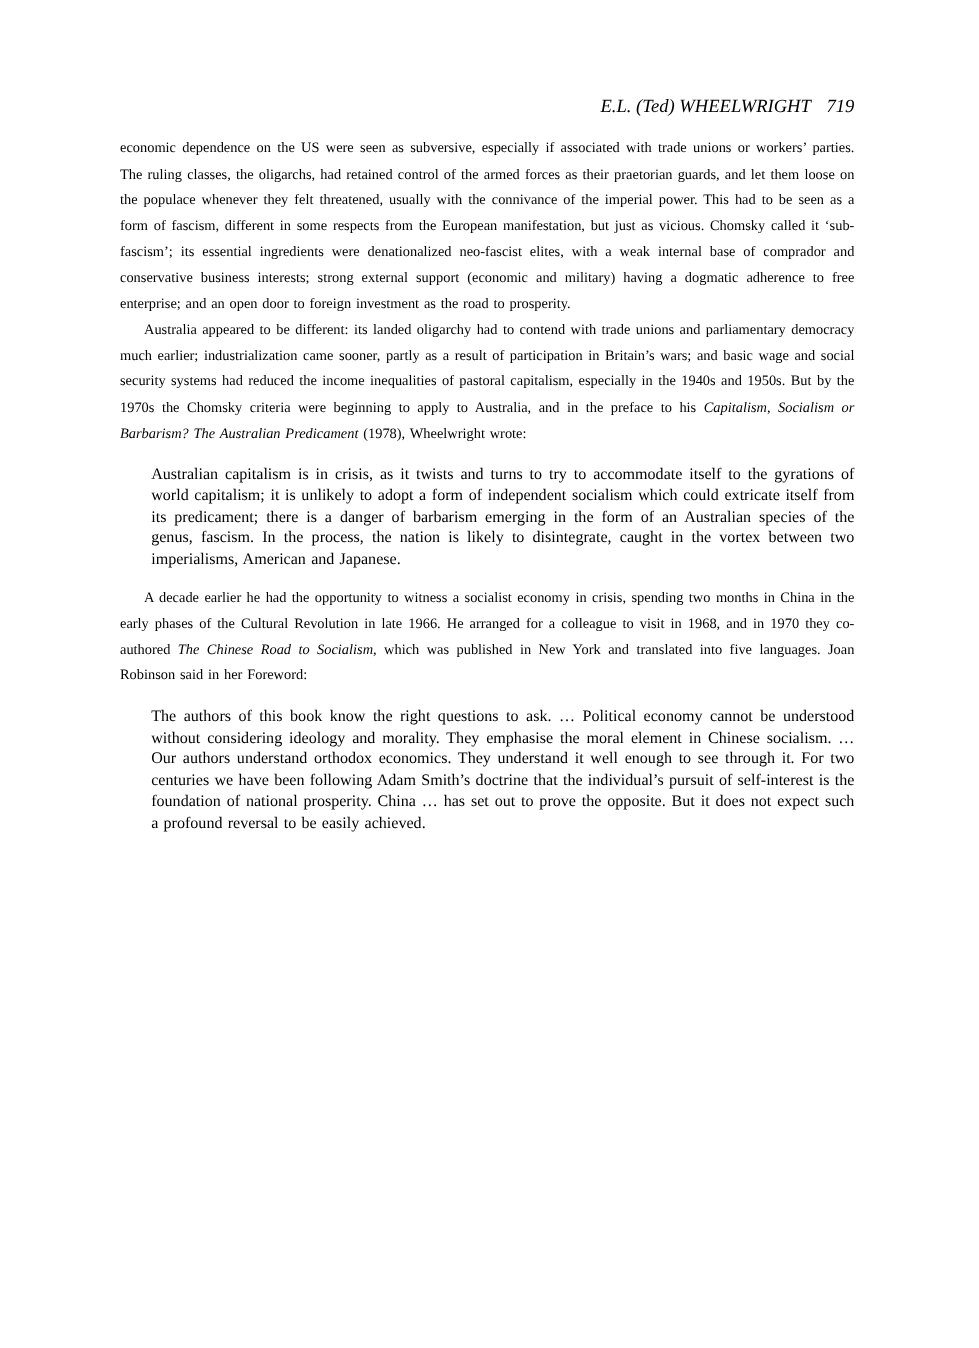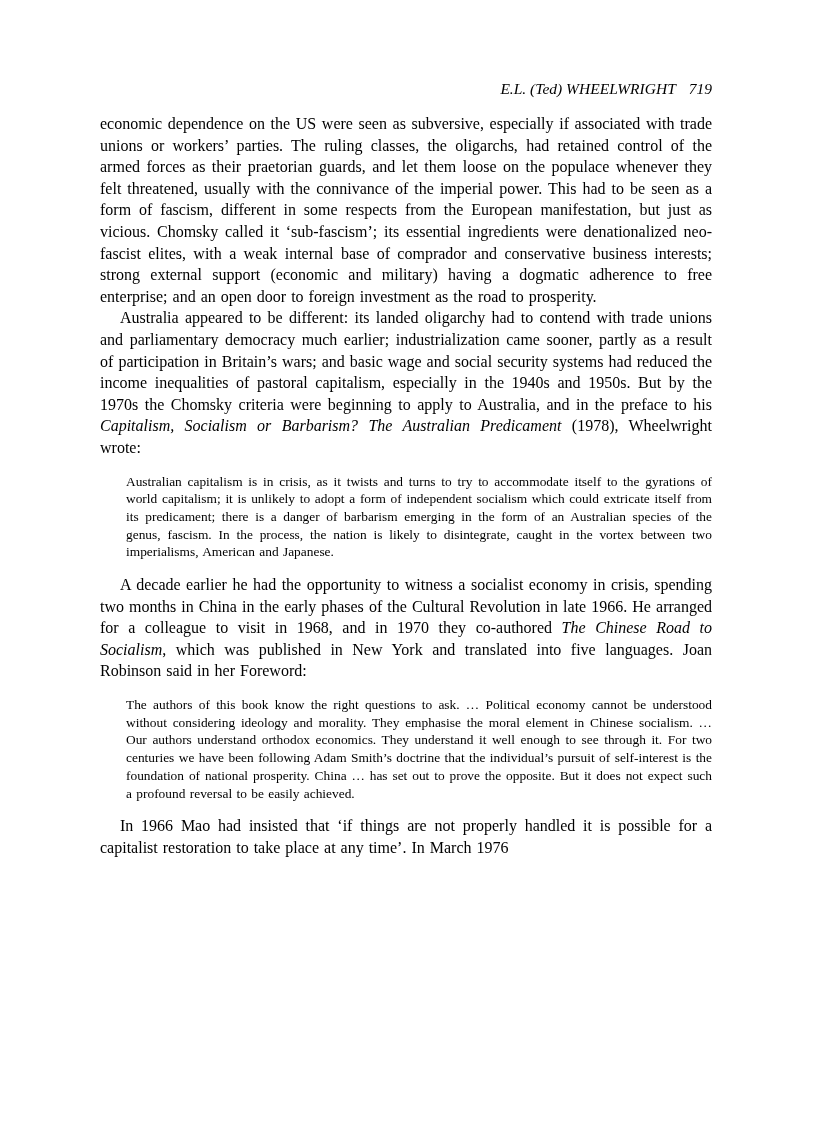--- a/index.html
+++ b/index.html
@@ -26,21 +26,21 @@
     text-align: right;
     font-style: italic;
     font-size: 15.5px;
     line-height: 18px;
     margin: 0 0 15px 0;
   }
   .running-head .rh-page {
     margin-left: 13px;
   }
   p.para {
-    font-size: 16px;
+    font-size: 12px;
     line-height: 21.6px;
     text-align: justify;
     margin: 0;
     word-spacing: 1px;
   }
   p.para.indented {
     text-indent: 20px;
   }
   .book-title {
   }
@@ -66,16 +66,15 @@
     <p class="para">economic dependence on the US were seen as subversive, especially if associated with trade unions or workers’ parties. The ruling classes, the oligarchs, had retained control of the armed forces as their praetorian guards, and let them loose on the populace whenever they felt threatened, usually with the connivance of the imperial power. This had to be seen as a form of fascism, different in some respects from the European manifestation, but just as vicious. Chomsky called it ‘sub-fascism’; its essential ingredients were denationalized neo-fascist elites, with a weak internal base of comprador and conservative business interests; strong external support (economic and military) having a dogmatic adherence to free enterprise; and an open door to foreign investment as the road to prosperity.</p>
 
     <p class="para indented"><span>Australia appeared to be different: its landed oligarchy had to contend with trade unions and parliamentary democracy much earlier; industrialization came sooner, partly as a result of participation in Britain’s wars; and basic wage and social security systems had reduced the income inequalities of pastoral capitalism, especially in the 1940s and 1950s. But by the 1970s the Chomsky criteria were beginning to apply to Australia, and in the preface to his </span><i class="book-title">Capitalism, Socialism or Barbarism? The Australian Predicament</i><span> (1978), Wheelwright wrote:</span></p>
 
     <div class="quote">Australian capitalism is in crisis, as it twists and turns to try to accommodate itself to the gyrations of world capitalism; it is unlikely to adopt a form of independent socialism which could extricate itself from its predicament; there is a danger of barbarism emerging in the form of an Australian species of the genus, fascism. In the process, the nation is likely to disintegrate, caught in the vortex between two imperialisms, American and Japanese.</div>
 
     <p class="para indented"><span>A decade earlier he had the opportunity to witness a socialist economy in crisis, spending two months in China in the early phases of the Cultural Revolution in late 1966. He arranged for a colleague to visit in 1968, and in 1970 they co-authored </span><i class="book-title">The Chinese Road to Socialism</i><span>, which was published in New York and translated into five languages. Joan Robinson said in her Foreword:</span></p>
 
     <div class="quote">The authors of this book know the right questions to ask. … Political economy cannot be understood without considering ideology and morality. They emphasise the moral element in Chinese socialism. … Our authors understand orthodox economics. They understand it well enough to see through it. For two centuries we have been following Adam Smith’s doctrine that the individual’s pursuit of self-interest is the foundation of national prosperity. China … has set out to prove the opposite. But it does not expect such a profound reversal to be easily achieved.</div>
 
-    <p class="para indented">In 1966 Mao had insisted that ‘if things are not properly handled it is possible for a capitalist restoration to take place at any time’. In March 1976</p>
 
   </div>
 </div>
 
 </body></html>

